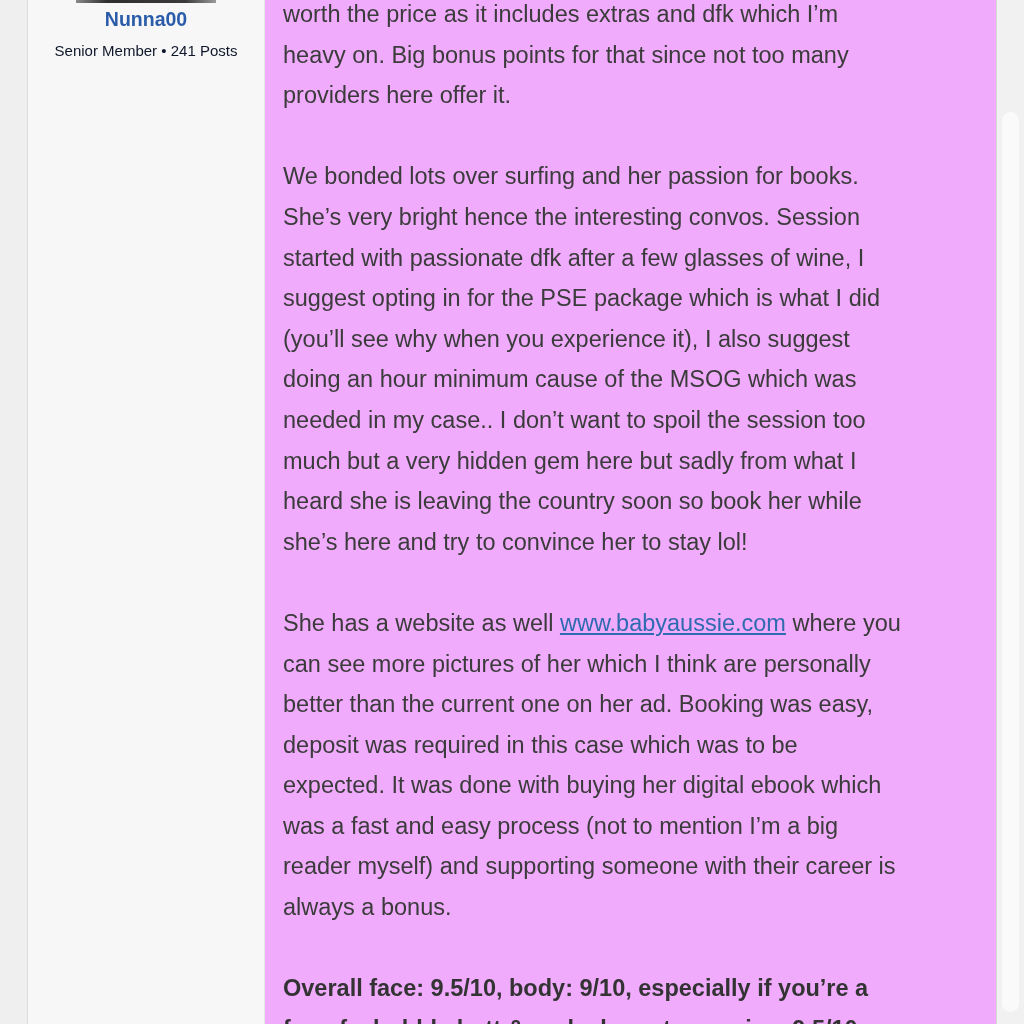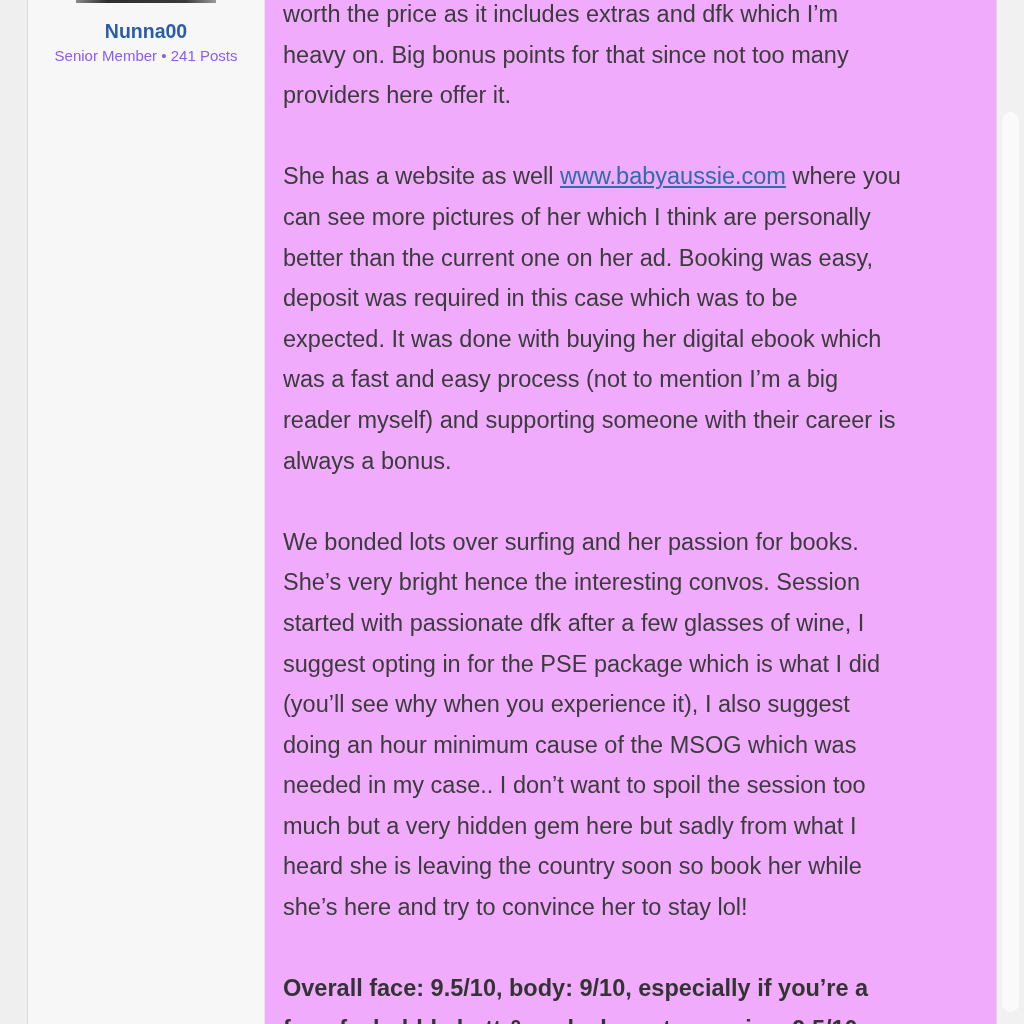--- a/index.html
+++ b/index.html
@@ -27,31 +27,31 @@
     text-align: center;
   }
   .avatar-frag {
     position: absolute; top: 0; left: 50%;
     transform: translateX(-50%);
     width: 140px; height: 3px;
     background: linear-gradient(90deg, #8a8a8a, #2e2e2e 22%, #3a3a3a 78%, #9a9a9a);
   }
   .username {
     display: block;
-    margin-top: 19px;
+    margin-top: 7px;
     color: #2b5caa;
     font-weight: bold;
     font-size: 19.5px;
     line-height: 25px;
     text-decoration: none;
     cursor: pointer;
   }
   .author-meta {
-    margin-top: 3px;
-    color: #8b5cf6;
+    margin-top: 10px;
+    color: #0f172a;
     font-size: 15px;
     line-height: 17px;
   }
 
   
   .post-main {
     flex: 1;
     background: #f0abfc;
     padding-left: 18px;
     overflow: hidden;
@@ -104,38 +104,38 @@
     <div class="avatar-frag"></div>
     <a class="username">Nunna00</a>
     <div class="author-meta">Senior Member • 241 Posts</div>
   </aside>
 
   <main class="post-main">
     <div class="post-body">
       <p>worth the price as it includes extras and dfk which I’m
 heavy on. Big bonus points for that since not too many
 providers here offer it.</p>
-      <p><span>She has a website as well </span><a class="post-link">www.babyaussie.com</a><span> where you
-can see more pictures of her which I think are personally
-better than the current one on her ad. Booking was easy,
-deposit was required in this case which was to be
-expected. It was done with buying her digital ebook which
-was a fast and easy process (not to mention I’m a big
-reader myself) and supporting someone with their career is
-always a bonus.</span></p>
       <p>We bonded lots over surfing and her passion for books.
 She’s very bright hence the interesting convos. Session
 started with passionate dfk after a few glasses of wine, I
 suggest opting in for the PSE package which is what I did
 (you’ll see why when you experience it), I also suggest
 doing an hour minimum cause of the MSOG which was
 needed in my case.. I don’t want to spoil the session too
 much but a very hidden gem here but sadly from what I
 heard she is leaving the country soon so book her while
 she’s here and try to convince her to stay lol!</p>
+      <p><span>She has a website as well </span><a class="post-link">www.babyaussie.com</a><span> where you
+can see more pictures of her which I think are personally
+better than the current one on her ad. Booking was easy,
+deposit was required in this case which was to be
+expected. It was done with buying her digital ebook which
+was a fast and easy process (not to mention I’m a big
+reader myself) and supporting someone with their career is
+always a bonus.</span></p>
       <p class="bold">Overall face: 9.5/10, body: 9/10, especially if you’re a
 fan of a bubble butt &amp; perky breasts, service: 9.5/10</p>
     </div>
   </main>
 
   <div class="scrollbar">
     <div class="scroll-thumb"></div>
   </div>
 
 </div>

